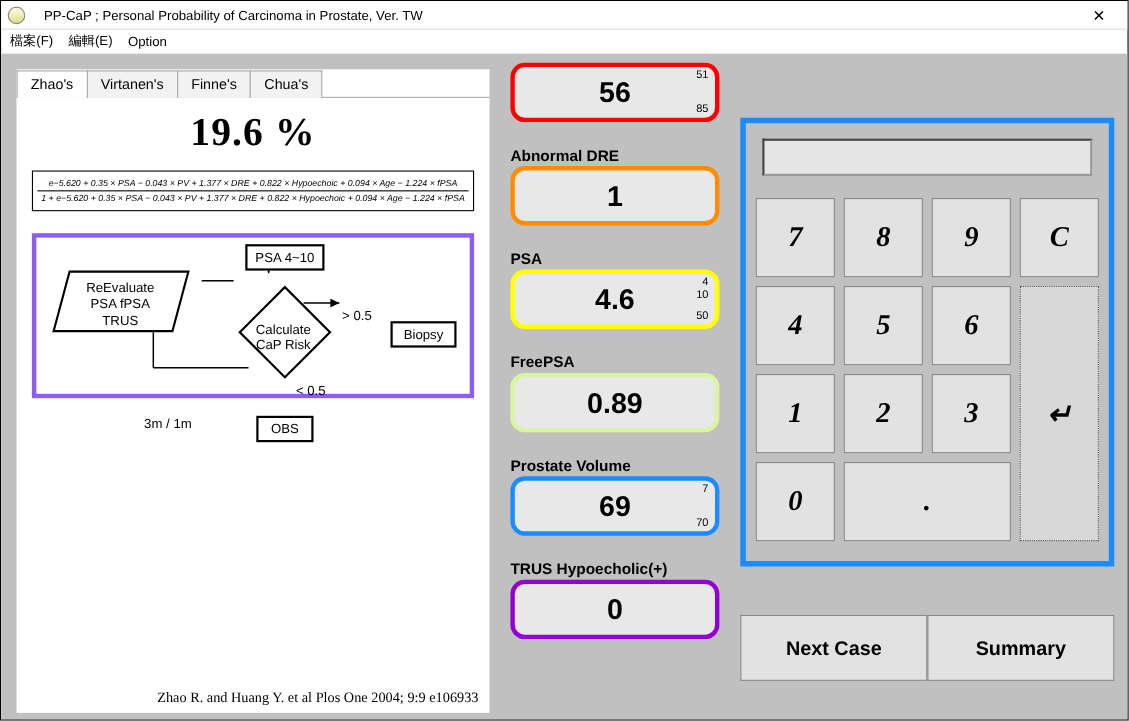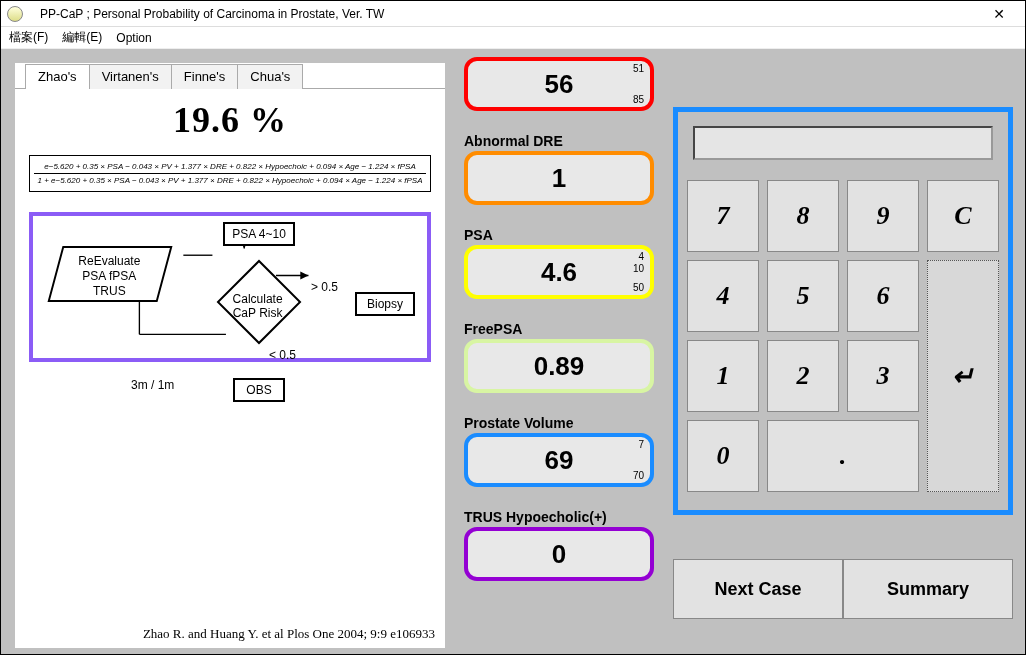--- a/index.html
+++ b/index.html
@@ -10,21 +10,21 @@
   .titlebar .ttext { flex:1; }
   .titlebar .closebtn { width:40px; text-align:center; font-size:14px; cursor:pointer;}
   .menubar { height:22px; display:flex; align-items:center; gap:14px; padding:0 8px; font-size:12px; border-bottom:1px solid #eee;}
   .menubar span { cursor:pointer; }
   .client { position:absolute; top:48px; left:0; right:0; bottom:0; background:#c0c0c0; }
 
   
   .tabpanel { position:absolute; left:14px; top:14px; width:430px; height:585px; background:#fff; }
   .tabstrip { height:26px; display:flex; border-bottom:1px solid #aaa; font-size:13px;}
   .tab { padding:4px 12px; border:1px solid #aaa; border-bottom:none; background:#f2f2f2; margin-right:-1px; cursor:pointer; position:relative; top:1px;}
-  .tab.active { background:#fff; font-weight:normal;margin-left:10px; }
+  .tab.active { background:#fff; font-weight:normal; }
   .tabbody { position:absolute; top:26px; left:0; right:0; bottom:0; padding:10px 10px 6px 10px; overflow:hidden;}
   .refline { font-size:13px; color:#222; margin:4px 0 18px 2px;}
   .pct { text-align:center; font-size:36px; font-weight:bold; letter-spacing:1px; margin:0 0 14px 0; font-family:"Times New Roman",serif;}
   .formula { border:1px solid #000; padding:6px 4px; font-size:8px; font-family:"Times New Roman",serif; font-style:italic; text-align:center; margin:4px 4px 20px 4px; }
   .formula .hr { border-top:1px solid #000; margin:2px 0;}
   .flowbox { border:4px solid #8b5cf6; height:150px; position:relative; margin:4px 4px 0 4px;}
   .flow-para { position:absolute; left:22px; top:30px; width:110px; height:56px; border:2px solid #000; transform:skewX(-15deg); background:#fff;}
   .flow-para .inner{ transform:skewX(15deg); font-size:12px; text-align:center; padding:6px 0; line-height:15px;}
   .flow-rect { position:absolute; border:2px solid #000; font-size:12px; text-align:center; display:flex; align-items:center; justify-content:center; background:#fff;}
   .flow-diamond { position:absolute; border:2px solid #000; transform:rotate(45deg); background:#fff;}

